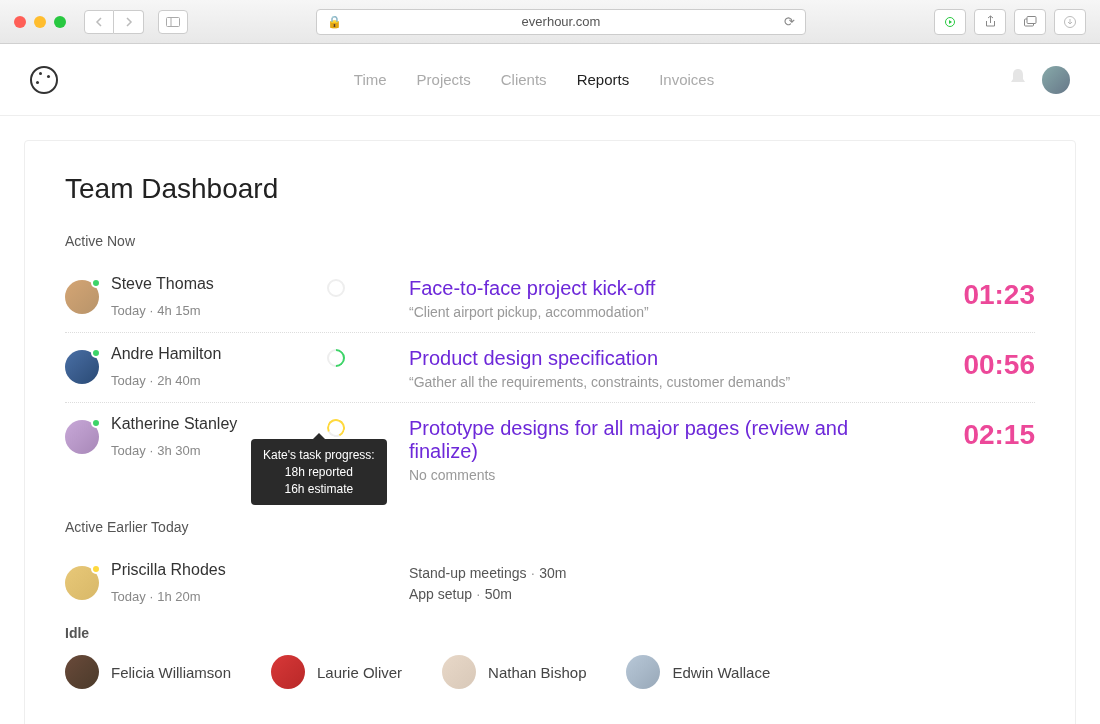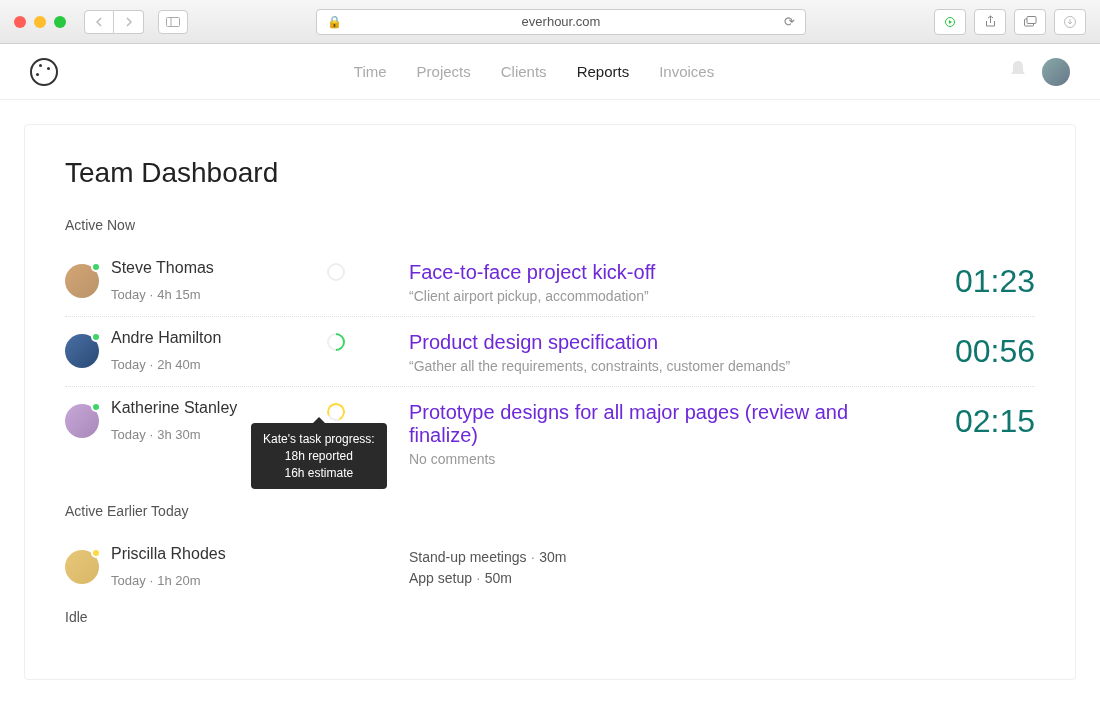--- a/index.html
+++ b/index.html
@@ -59,21 +59,21 @@
       border: 1px solid #ccc;
       border-radius: 4px;
       display: flex; align-items: center; justify-content: center;
       color: #888;
       font-size: 14px;
     }
     .chrome-btn.play { color: #28c840; }
 
     
     .app-header {
-      height: 56px;
+      height: 72px;
       border-bottom: 1px solid #eee;
       display: flex;
       align-items: center;
       padding: 0 30px;
     }
     .logo {
       width: 28px; height: 28px;
       border: 2px solid #333;
       border-radius: 50%;
       display: flex; align-items: center; justify-content: center;
@@ -156,23 +156,23 @@
     .progress-ring.p1 { border-top-color: #eee; }
     .progress-ring.p2 { border-top-color: #3dd468; border-right-color: #3dd468; transform: rotate(45deg);}
     .progress-ring.p3 { border-color: #ffd93d; border-bottom-color: #eee; transform: rotate(20deg);}
 
     .task-cell { flex: 1; padding-top: 2px; }
     .task-title { font-size: 20px; color: #6d28d9; margin-bottom: 4px; }
     .task-note { font-size: 14px; color: #999; }
     .task-note.plain { font-style: normal; }
 
     .timer-cell {
-      font-size: 32px;
-      color: #0f766e;
-      font-weight: 400;
+      font-size: 28px;
+      color: #ec4899;
+      font-weight: 700;
       width: 90px;
       text-align: right;
       flex-shrink: 0;
       padding-top: 4px;
     }
 
     .sub-tasks { font-size: 14px; color: #555; line-height: 1.5; }
     .sub-tasks .dot { color: #999; margin: 0 4px; }
 
     .idle-list { display: flex; gap: 40px; align-items: center; margin-top: 14px; }
@@ -377,17 +377,35 @@
       </div>
       <div class="progress-cell"></div>
       <div class="task-cell">
         <div class="sub-tasks">
           <span>Stand-up meetings</span><span class="dot">·</span><span>30m</span><br>
           <span>App setup</span><span class="dot">·</span><span>50m</span>
         </div>
       </div>
     </div>
 
-    <div class="section-label" style="margin-top:14px;">Idle</div>
-
+    <div class="section-label" style="margin-top:14px;font-weight:bold;">Idle</div>
+
+    <div class="idle-list">
+      <div class="idle-item">
+        <div class="avatar av-5"></div>
+        <div class="idle-name">Felicia Williamson</div>
+      </div>
+      <div class="idle-item">
+        <div class="avatar av-6"></div>
+        <div class="idle-name">Laurie Oliver</div>
+      </div>
+      <div class="idle-item">
+        <div class="avatar av-7"></div>
+        <div class="idle-name">Nathan Bishop</div>
+      </div>
+      <div class="idle-item">
+        <div class="avatar av-8"></div>
+        <div class="idle-name">Edwin Wallace</div>
+      </div>
+    </div>
 
   </div>
 </div>
 
 </body></html>

